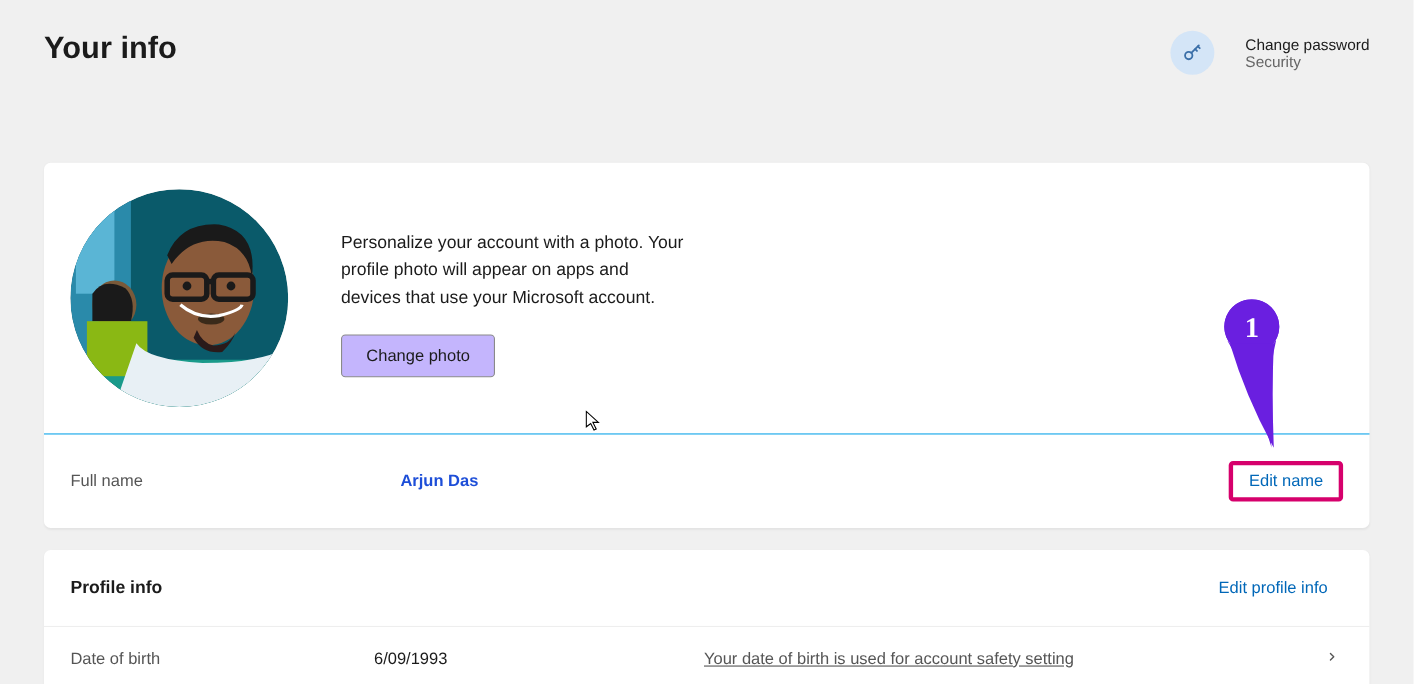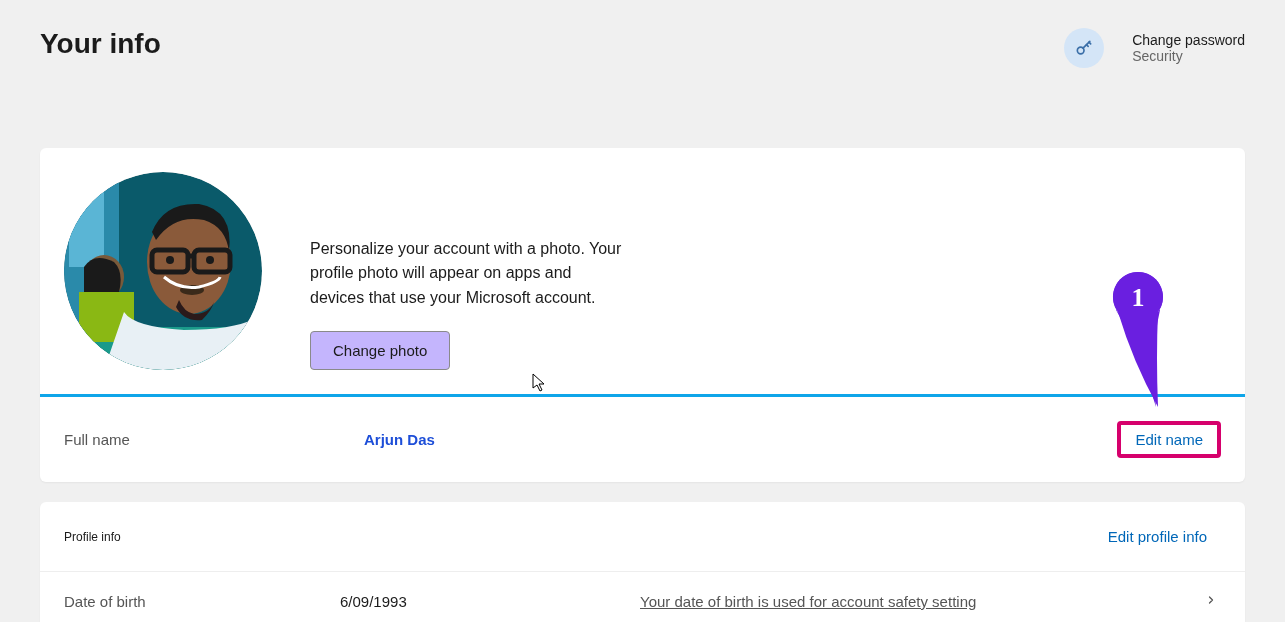--- a/index.html
+++ b/index.html
@@ -57,21 +57,21 @@
       margin: 0 40px;
       box-shadow: 0 1px 2px rgba(0,0,0,0.05);
     }
     .card1 {
       margin-top: 80px;
     }
     .photo-section {
       display: flex;
       padding: 24px;
       gap: 48px;
-      align-items: flex-end;
+      align-items: center;
     }
     .avatar {
       width: 198px;
       height: 198px;
       border-radius: 50%;
       overflow: hidden;
       flex-shrink: 0;
       background: #ddd;
     }
     .avatar svg {
@@ -96,21 +96,21 @@
       font-size: 15px;
       font-weight: 400;
       color: #1b1b1b;
       border-radius: 4px;
       cursor: pointer;
     }
     .name-row {
       display: flex;
       align-items: center;
       padding: 24px;
-      border-top: 3px solid #0ea5e9;
+      border-top: 1px solid #0ea5e9;
     }
     .row-label {
       font-size: 15px;
       color: #555;
       width: 300px;
       flex-shrink: 0;
     }
     .row-value {
       font-size: 15px;
       font-weight: 600;
@@ -134,22 +134,22 @@
       margin-top: 20px;
     }
     .profile-header {
       display: flex;
       justify-content: space-between;
       align-items: center;
       padding: 20px 24px;
       border-bottom: 1px solid #eee;
     }
     .profile-header .title {
-      font-size: 12px;
-      font-weight: 400;
+      font-size: 16px;
+      font-weight: 700;
       color: #1b1b1b;
     }
     .dob-row {
       display: flex;
       align-items: center;
       padding: 20px 24px;
     }
     .dob-label {
       font-size: 15px;
       color: #555;

